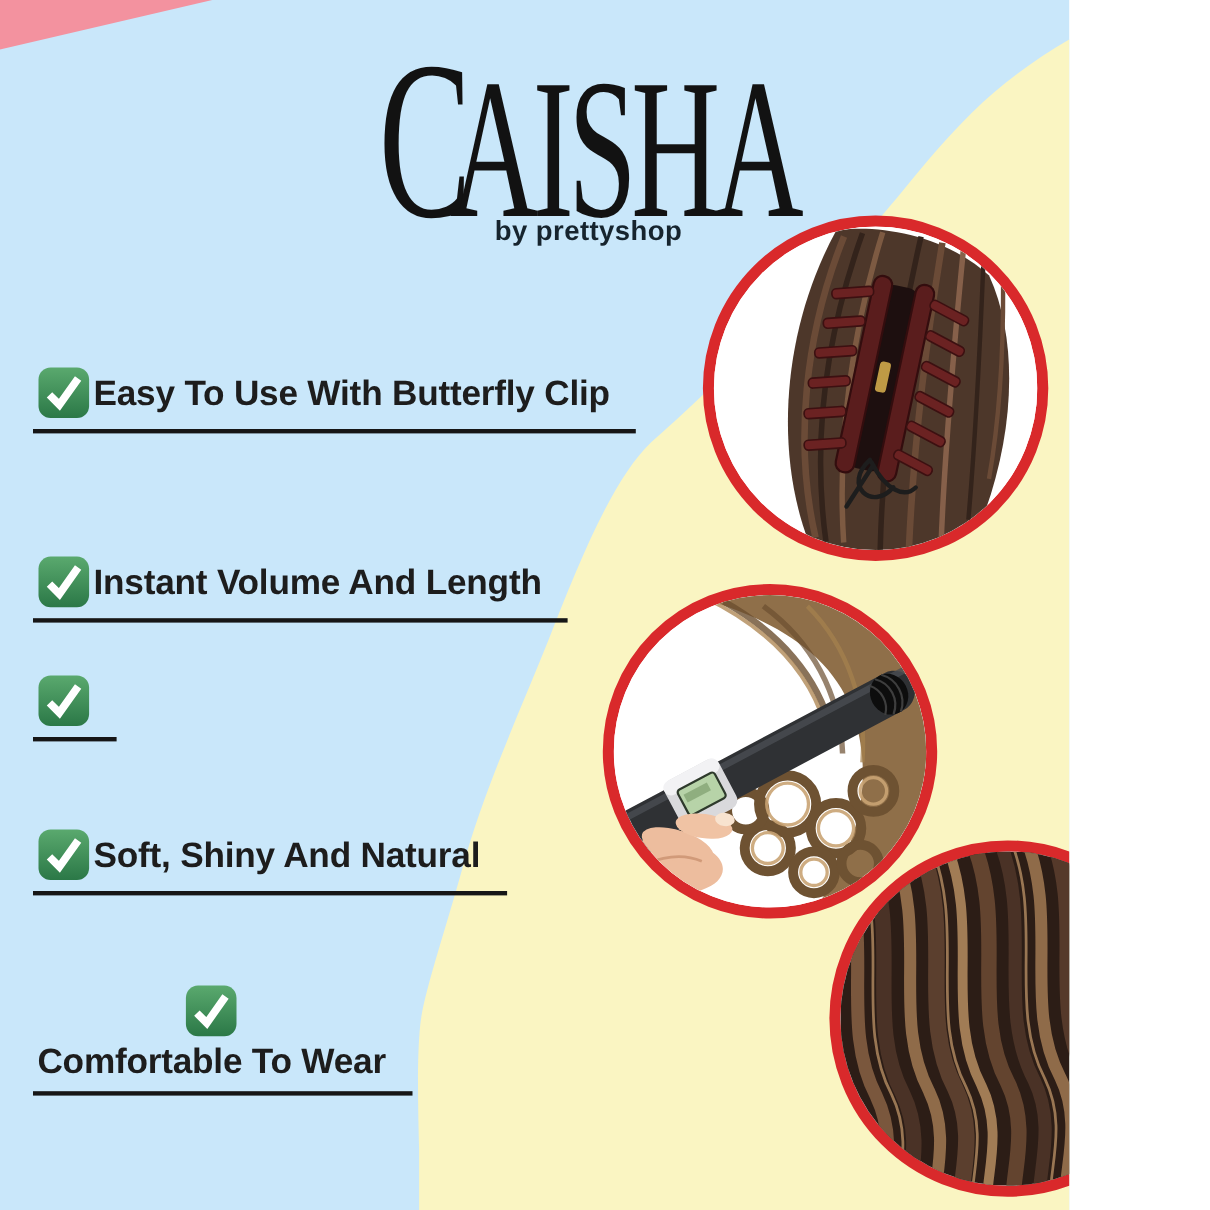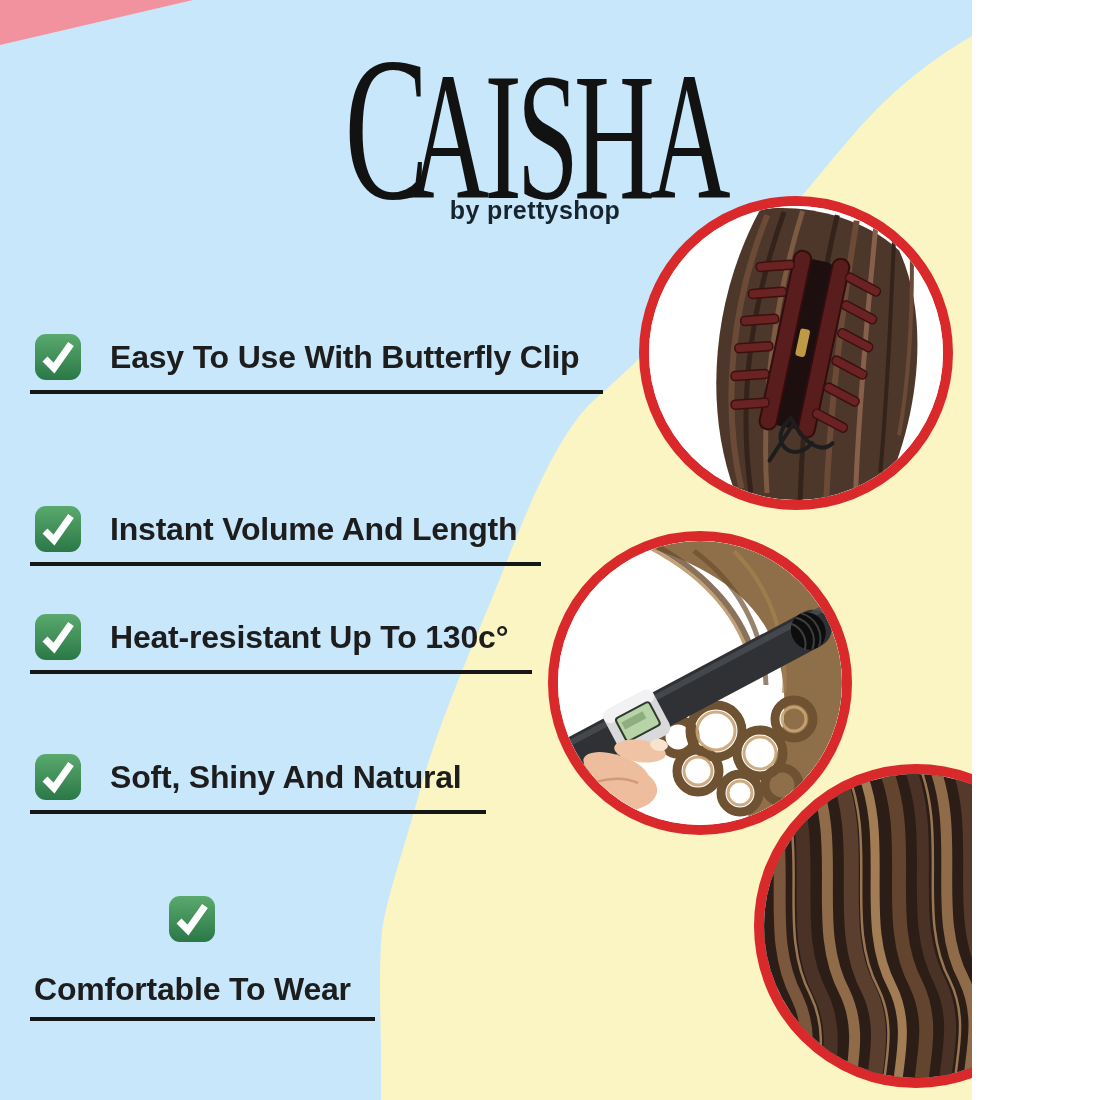--- a/index.html
+++ b/index.html
@@ -20,21 +20,21 @@
   }
   .brand-title::first-letter{font-size:1.13em;letter-spacing:-0.16em;}
   .brand-subtitle{
     position:absolute;left:0;top:196px;width:100%;
     font-size:25px;font-weight:700;letter-spacing:0.4px;
     color:var(--subtitle-color,#16242e);
   }
 
   
   .feature{
-    position:absolute;left:30px;display:inline-flex;align-items:center;gap:28px;
+    position:absolute;left:30px;display:inline-flex;align-items:center;gap:3px;
     padding:0 24px 9px 4px;border-bottom:4px solid var(--underline,#161616);
   }
   .check{width:48px;height:48px;flex:0 0 48px;}
   .check svg{display:block;width:48px;height:48px;}
   .feature-label{
     font-size:32px;font-weight:700;letter-spacing:-0.2px;
     color:var(--text-dark,#1d1d1d);white-space:nowrap;
   }
   .f1{top:333px;} .f2{top:473px;margin-top:32px;} .f3{top:613px;} .f4{top:753px;} .f5{top:895px;flex-direction:column;}
 
@@ -102,21 +102,20 @@
           <defs>
             <linearGradient id="ckg3" x1="0" y1="0" x2="0" y2="1">
         <stop offset="0" stop-color="#5aa96e"></stop>
               <stop offset="1" stop-color="#2b7847"></stop>
             </linearGradient>
           </defs>
         <rect x="1" y="1" width="46" height="46" rx="11" fill="url(#ckg3)"></rect>
         <path d="M11 26 L20 35 L37 11" stroke="#fff" stroke-width="7" fill="none"></path>
         </svg>
     </span>
-    <span class="feature-label">Heat-resistant Up To 130c°</span>
   </div>
 
   <div class="feature f4">
     <span class="check">
       <svg viewBox="0 0 48 48">
           <defs>
             <linearGradient id="ckg4" x1="0" y1="0" x2="0" y2="1">
         <stop offset="0" stop-color="#5aa96e"></stop>
               <stop offset="1" stop-color="#2b7847"></stop>
             </linearGradient>

